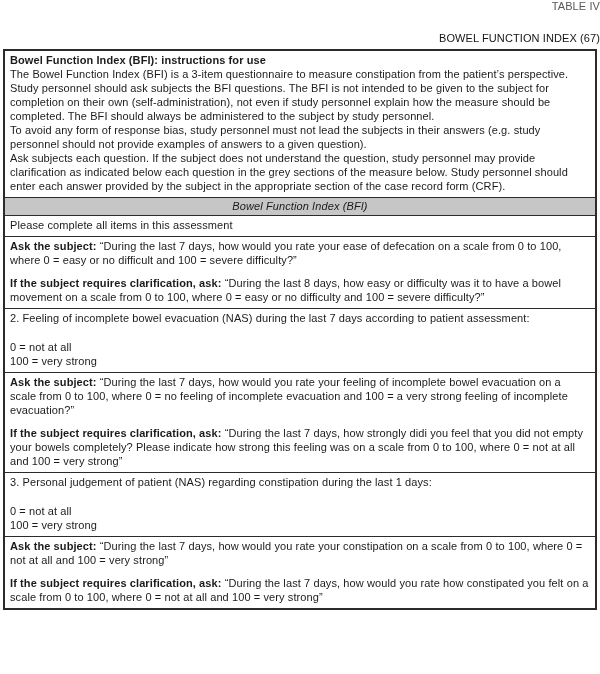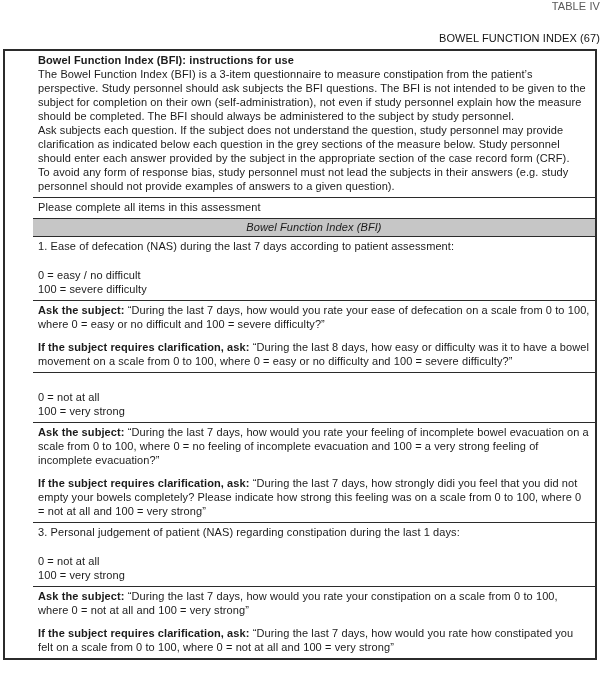--- a/index.html
+++ b/index.html
@@ -13,21 +13,20 @@
     letter-spacing: 0.1px;
   }
   .caption { text-align: right; line-height: 13px; }
   .caption-line1 { color: #585858; }
   .caption-line2 { color: #141414; margin-top: 19px; }
 
   .bfi-table {
     margin: 4px 3px 0 3px;
     border: 2px solid #2b2b2b;
     background: #ffffff;
-    padding-left: 28px;
   }
   .cell { padding: 2px 5px 4px 5px; border-top: 1.5px solid #2b2b2b; background: #ffffff; }
   .cell.first { border-top: 0; }
   .cell-header {
     background: #c6c6c6;
     font-style: italic;
     text-align: center;
     padding: 1px 5px 2px 5px;
   }
   p { margin: 0; }
@@ -42,42 +41,37 @@
 <div class="caption">
   <div class="caption-line1">TABLE IV</div>
   <div class="caption-line2">BOWEL FUNCTION INDEX (67)</div>
 </div>
 
 <div class="bfi-table">
 
   <div class="cell first">
     <p class="b">Bowel Function Index (BFI): instructions for use</p>
     <p>The Bowel Function Index (BFI) is a 3-item questionnaire to measure constipation from the patient’s perspective. Study personnel should ask subjects the BFI questions. The BFI is not intended to be given to the subject for completion on their own (self-administration), not even if study personnel explain how the measure should be completed. The BFI should always be administered to the subject by study personnel.</p>
+    <p>To avoid any form of response bias, study personnel must not lead the subjects in their answers (e.g. study personnel should not provide examples of answers to a given question).</p>
     <p>Ask subjects each question. If the subject does not understand the question, study personnel may provide clarification as indicated below each question in the grey sections of the measure below. Study personnel should enter each answer provided by the subject in the appropriate section of the case record form (CRF).</p>
-    <p>To avoid any form of response bias, study personnel must not lead the subjects in their answers (e.g. study personnel should not provide examples of answers to a given question).</p>
   </div>
+
+  <div class="cell cell-header">Bowel Function Index (BFI)</div>
 
   <div class="cell">Please complete all items in this assessment</div>
 
-  <div class="cell cell-header">Bowel Function Index (BFI)</div>
-
-  <div class="cell">
-    <p>1. Ease of defecation (NAS) during the last 7 days according to patient assessment:</p>
-    <div class="spacer-line"></div>
-    <p>0 = easy / no difficult</p>
-    <p>100 = severe difficulty</p>
-  </div>
 
   <div class="cell">
     <p><span class="b">Ask the subject:</span> <span class="i">“During the last 7 days, how would you rate your ease of defecation on a scale from 0 to 100, where 0 = easy or no difficult and 100 = severe difficulty?”</span></p>
     <div class="para-gap"></div>
     <p><span class="b">If the subject requires clarification, ask:</span> <span class="i">“During the last 8 days, how easy or difficulty was it to have a bowel movement on a scale from 0 to 100, where 0 = easy or no difficulty and 100 = severe difficulty?”</span></p>
   </div>
 
   <div class="cell">
+    <p>2. Feeling of incomplete bowel evacuation (NAS) during the last 7 days according to patient assessment:</p>
     <div class="spacer-line"></div>
     <p>0 = not at all</p>
     <p>100 = very strong</p>
   </div>
 
   <div class="cell">
     <p><span class="b">Ask the subject:</span> <span class="i">“During the last 7 days, how would you rate your feeling of incomplete bowel evacuation on a scale from 0 to 100, where 0 = no feeling of incomplete evacuation and 100 = a very strong feeling of incomplete evacuation?”</span></p>
     <div class="para-gap"></div>
     <p><span class="b">If the subject requires clarification, ask:</span> <span class="i">“During the last 7 days, how strongly didi you feel that you did not empty your bowels completely? Please indicate how strong this feeling was on a scale from 0 to 100, where 0 = not at all and 100 = very strong”</span></p>
   </div>

